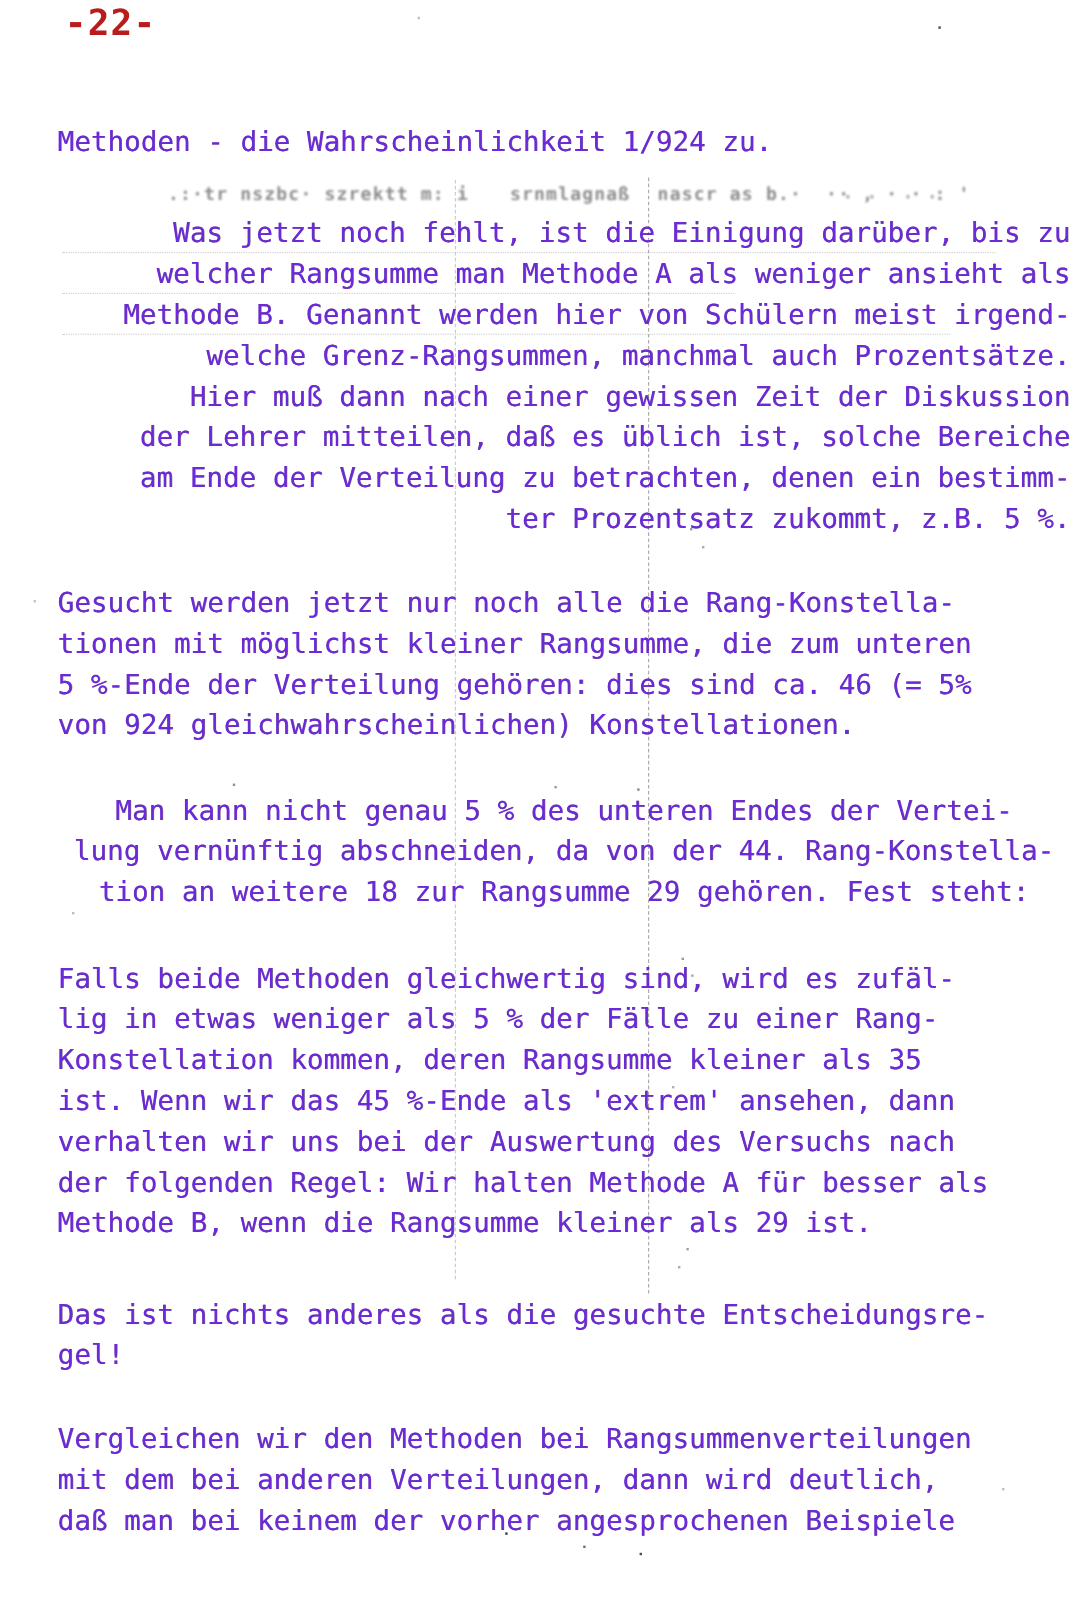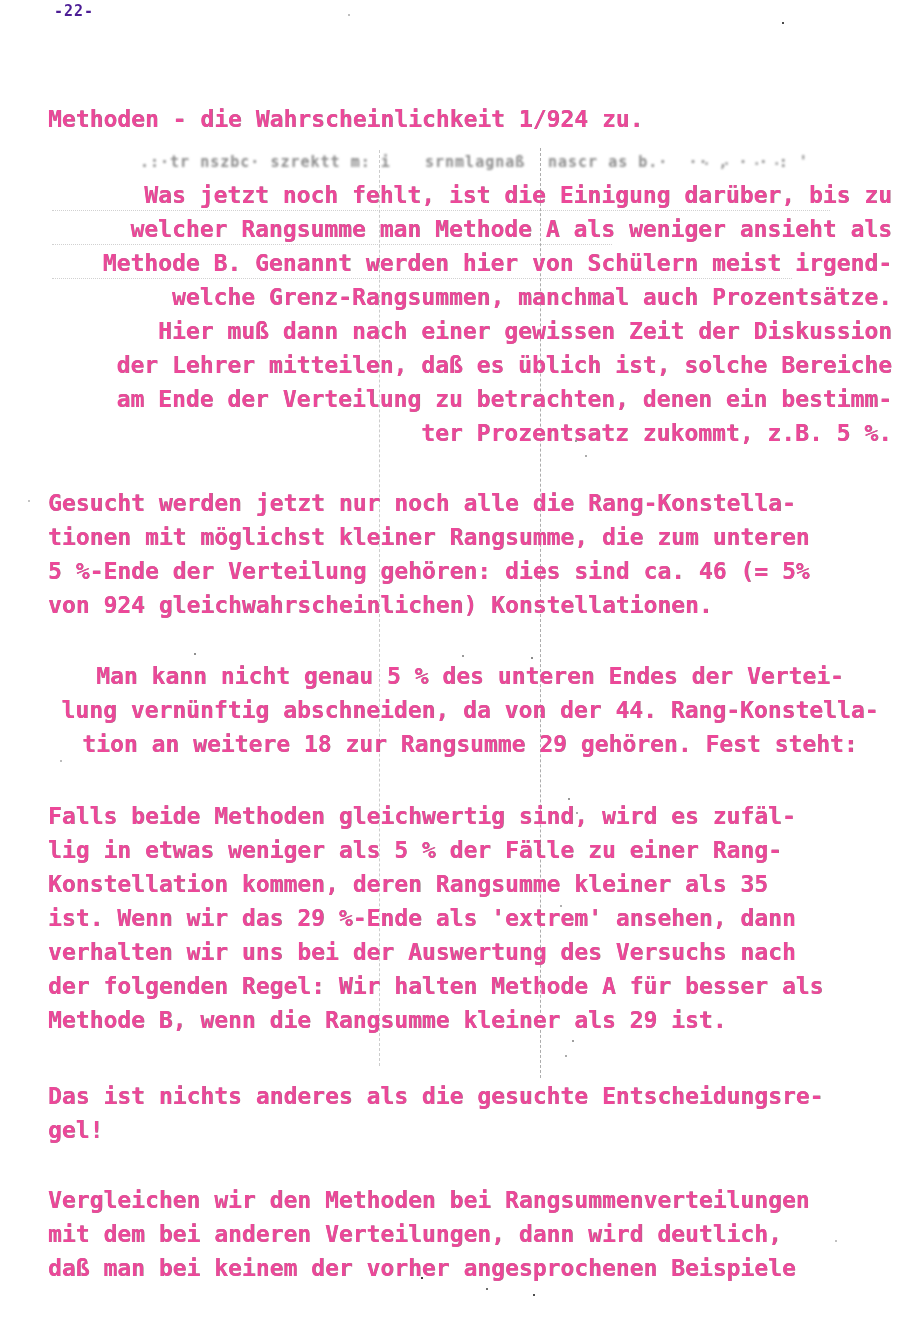--- a/index.html
+++ b/index.html
@@ -4,29 +4,29 @@
 <style>
   html, body { margin: 0; padding: 0; background: #ffffff; }
   body {
     width: 898px; height: 1331px; position: relative; overflow: hidden;
     font-family: "DejaVu Sans Mono", "Liberation Mono", monospace;
   }
   .page { position: absolute; inset: 0; background: #ffffff; }
 
   .page-number {
     position: absolute; left: 54px; top: 2px;
-    font-size: 15px; font-weight: bold; color: #4c1d95; letter-spacing: 1px;
+    font-size: 30px; font-weight: bold; color: #b91c1c; letter-spacing: 1px;
   }
 
   .text-body { position: absolute; inset: 0; }
 
   .para { position: absolute; left: 48px; right: 6px; }
   .line {
-    height: 34px; line-height: 34px; font-size: 23px; font-weight: bold;
-    color: #ec4899; white-space: pre; letter-spacing: 0px;
+    height: 34px; line-height: 34px; font-size: 23px; font-weight: normal;
+    color: #6d28d9; white-space: pre; letter-spacing: 0px;
     text-shadow: 0.35px 0 0 rgba(20,20,20,0.55);
   }
 
   
   .para:nth-of-type(1) { top: 102px; }
   .para:nth-of-type(2) { top: 178px; text-align: right; }
   .para:nth-of-type(3) { top: 486px; }
   .para:nth-of-type(4) { top: 659px; text-align: center; }
   .para:nth-of-type(5) { top: 799px; }
   .para:nth-of-type(6) { top: 1079px; }
@@ -121,21 +121,21 @@
       </div>
       <div class="para">
         <div class="line">Man kann nicht genau 5 % des unteren Endes der Vertei-</div>
         <div class="line">lung vernünftig abschneiden, da von der 44. Rang-Konstella-</div>
         <div class="line">tion an weitere 18 zur Rangsumme 29 gehören. Fest steht:</div>
       </div>
       <div class="para">
         <div class="line">Falls beide Methoden gleichwertig sind, wird es zufäl-</div>
         <div class="line">lig in etwas weniger als 5 % der Fälle zu einer Rang-</div>
         <div class="line">Konstellation kommen, deren Rangsumme kleiner als 35</div>
-        <div class="line">ist. Wenn wir das 29 %-Ende als 'extrem' ansehen, dann</div>
+        <div class="line">ist. Wenn wir das 45 %-Ende als 'extrem' ansehen, dann</div>
         <div class="line">verhalten wir uns bei der Auswertung des Versuchs nach</div>
         <div class="line">der folgenden Regel: Wir halten Methode A für besser als</div>
         <div class="line">Methode B, wenn die Rangsumme kleiner als 29 ist.</div>
       </div>
       <div class="para">
         <div class="line">Das ist nichts anderes als die gesuchte Entscheidungsre-</div>
         <div class="line">gel!</div>
       </div>
       <div class="para">
         <div class="line">Vergleichen wir den Methoden bei Rangsummenverteilungen</div>

